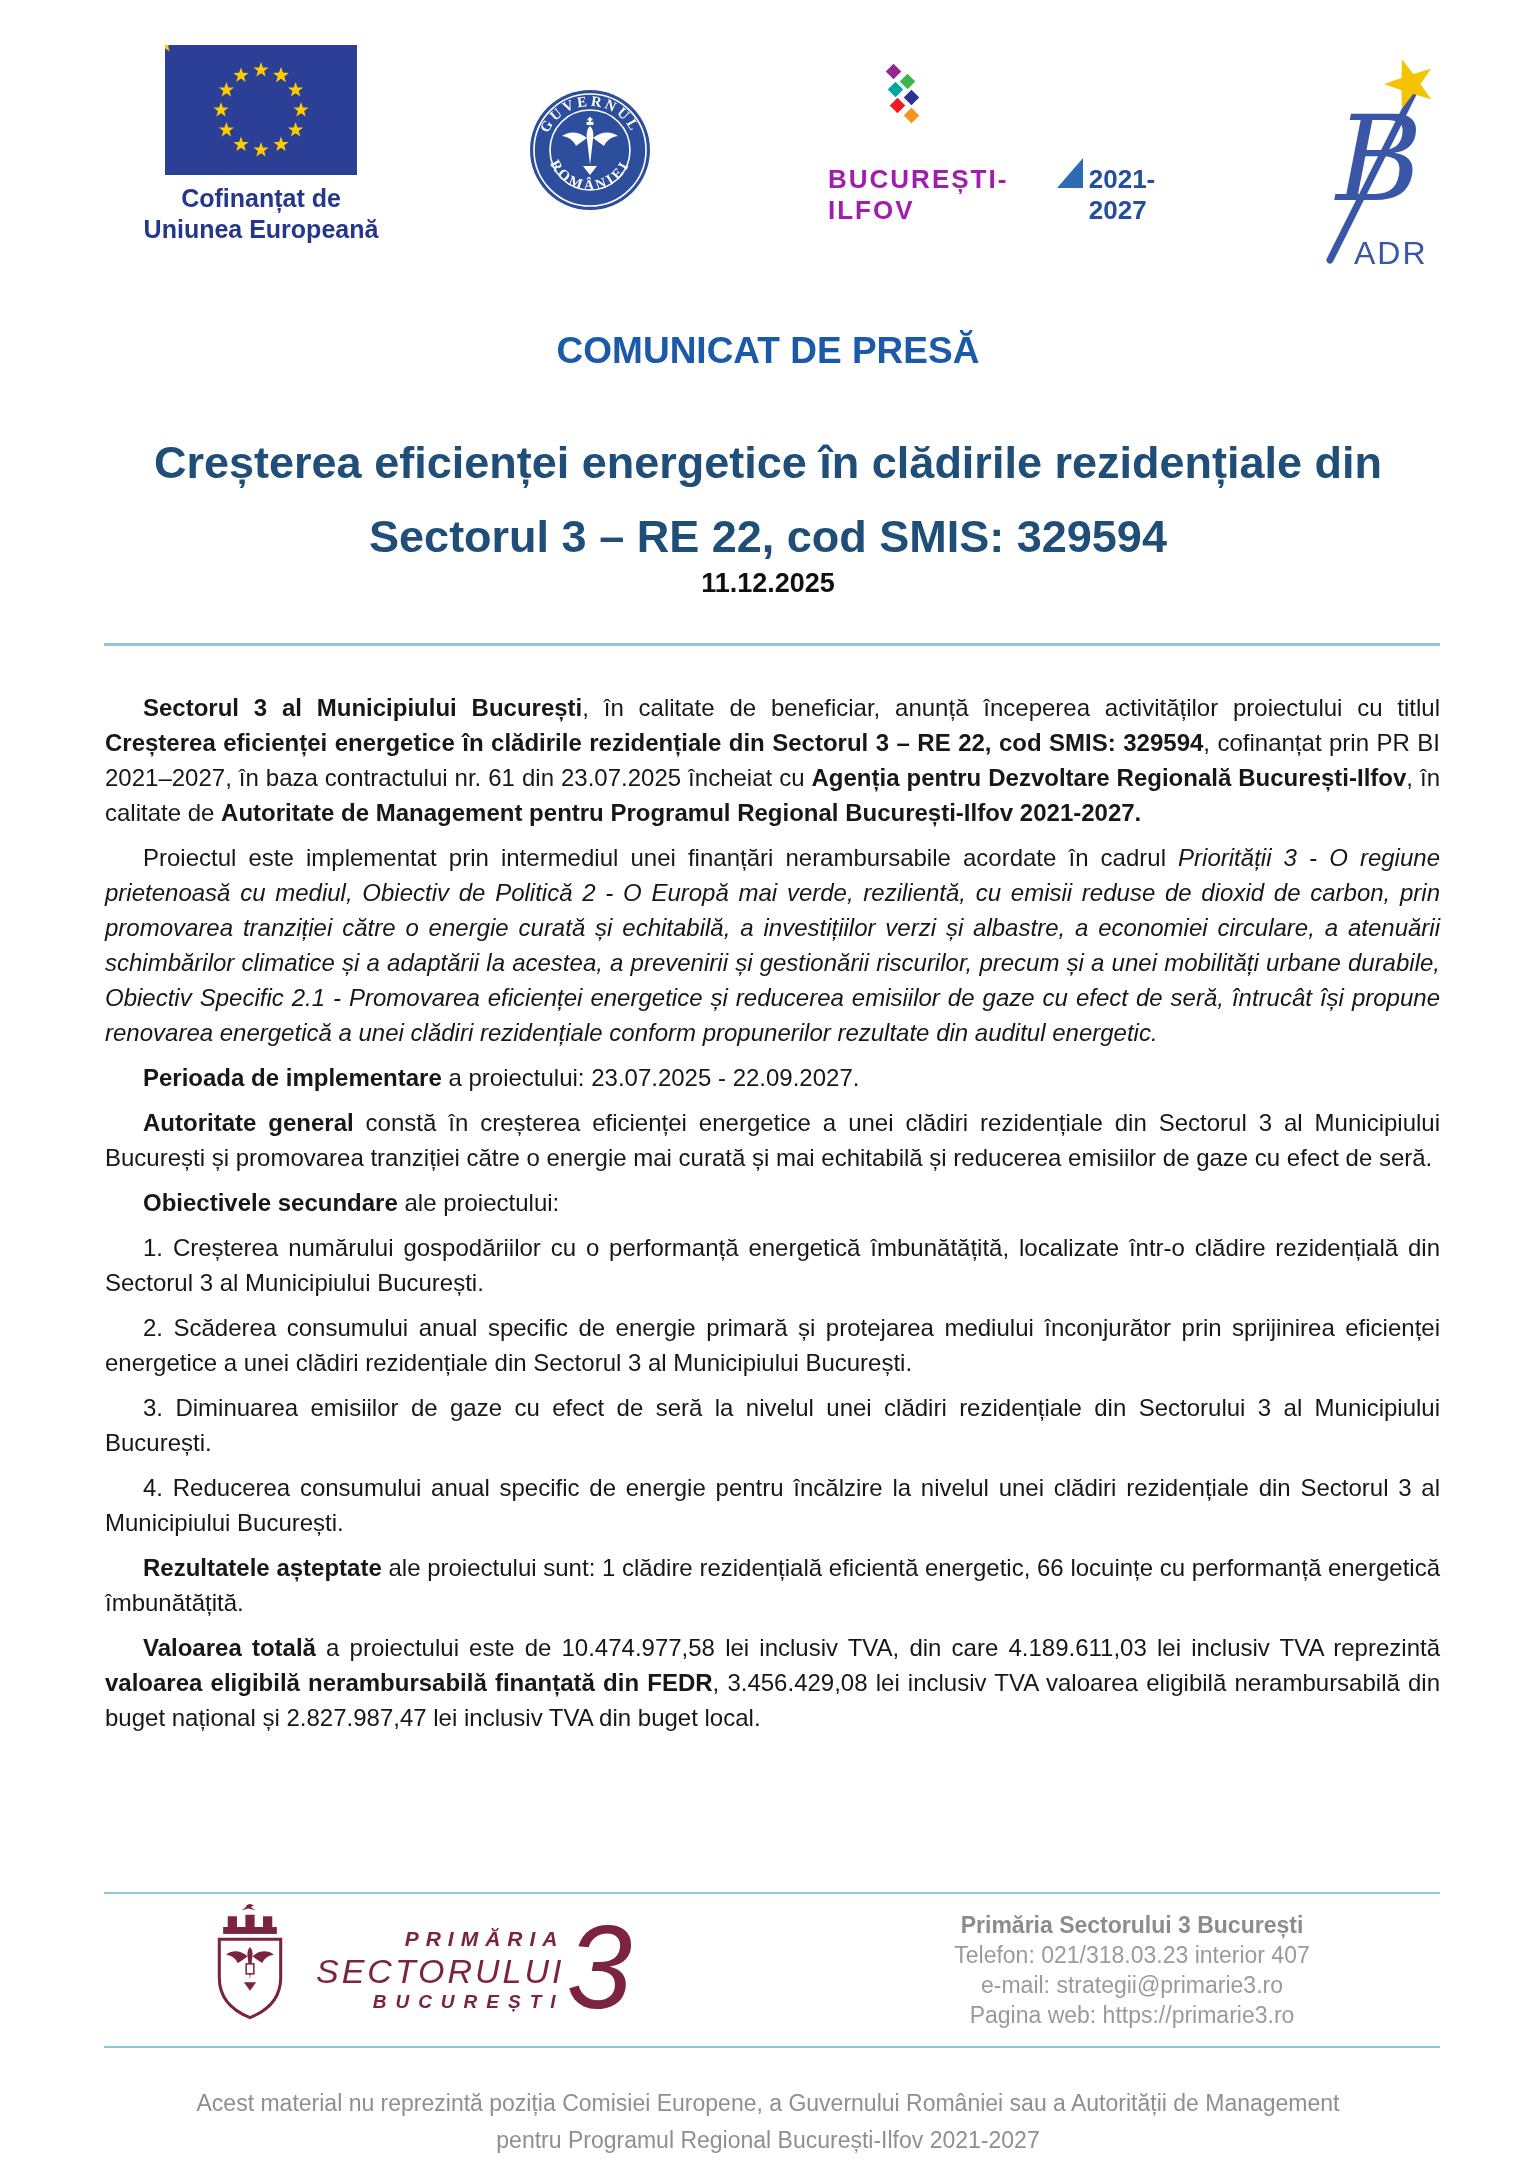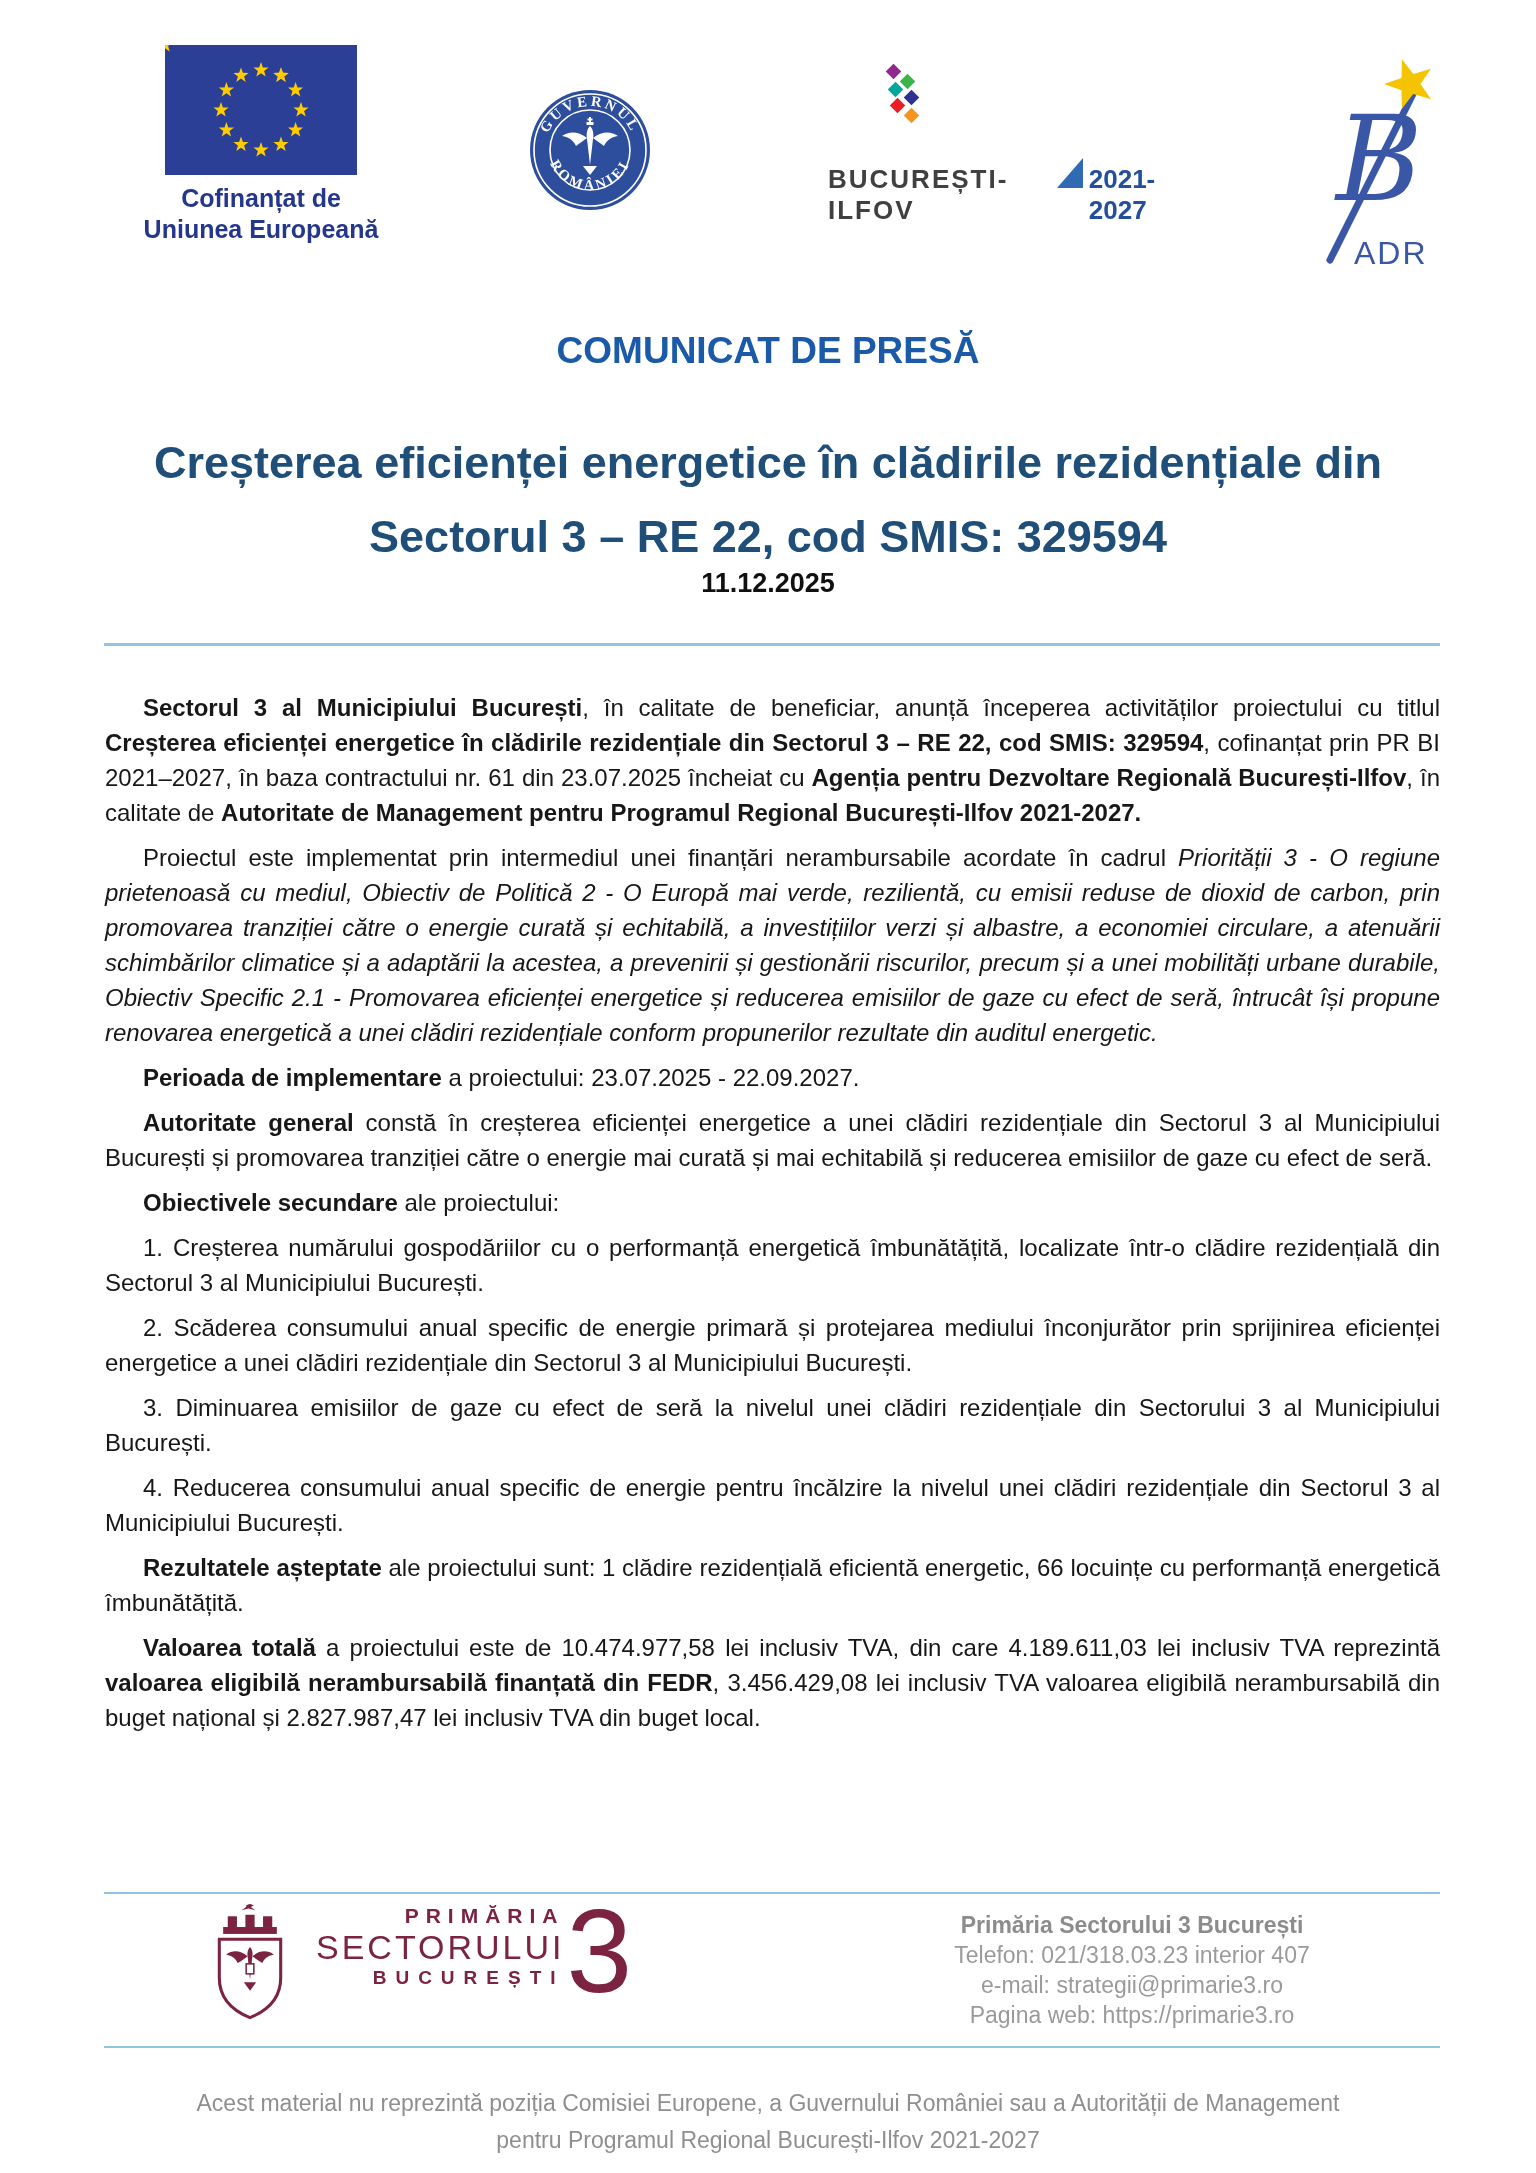--- a/index.html
+++ b/index.html
@@ -16,21 +16,21 @@
   .regio{position:absolute;left:828px;top:72px;width:372px;}
   .regio-row{display:flex;align-items:flex-end;}
   .regio-word{font-size:96px;font-weight:bold;color:#2F6BB3;letter-spacing:-3px;line-height:0.8;}
   .regio-o{position:relative;display:inline-block;width:74px;height:74px;margin-left:2px;margin-bottom:2px;}
   .regio-o .ring{width:74px;height:74px;border-radius:50%;
     background:conic-gradient(#2e3192 0 8%, #00a79d 8% 22%, #39b54a 22% 34%, #8dc63f 34% 40%,
       #ffffff 40% 46%, #fbb040 46% 54%, #f7941d 54% 62%, #ed1c24 62% 80%, #92278f 80% 92%, #2e3192 92% 100%);}
   .regio-o .hole{position:absolute;left:19px;top:19px;width:36px;height:36px;border-radius:50%;background:#ffffff;}
   .regio-o .dm{position:absolute;width:11px;height:11px;transform:rotate(45deg);}
   .regio-sub{display:flex;justify-content:space-between;align-items:baseline;margin-top:10px;}
-  .regio-region{color:#404040;font-weight:bold;font-size:26px;letter-spacing:2px;}
+  .regio-region{color:#a21caf;font-weight:bold;font-size:26px;letter-spacing:2px;}
   .regio-swoosh{width:0;height:0;border-left:26px solid transparent;border-bottom:30px solid #2F6BB3;margin:0 6px -2px -10px;}
   .regio-period{color:#234F9B;font-weight:bold;font-size:26px;}
 
   .adr-logo{position:absolute;left:1292px;top:42px;}
 
   
   .kicker{position:absolute;top:330px;left:0;width:100%;text-align:center;
     color:#1A5AA8;font-weight:bold;font-size:37px;}
   .main-title{position:absolute;top:396px;left:95px;right:95px;text-align:center;
     color:#1F4E79;font-weight:bold;font-size:45px;line-height:74px;}
@@ -42,21 +42,21 @@
   .body-text{position:absolute;top:690px;left:105px;right:96px;
     color:#171717;font-size:24px;line-height:35px;text-align:justify;}
   .body-text p{margin:0 0 10px 0;text-indent:38px;}
   .body-text b{font-weight:bold;}
   .body-text i{font-style:italic;}
 
   
   .footer{position:absolute;top:1892px;left:104px;right:96px;height:152px;
     border-top:2px solid #8FC5DD;border-bottom:2px solid #8FC5DD;
     display:flex;align-items:center;}
-  .footer-logo{margin-left:96px;display:flex;align-items:flex-start;}
+  .footer-logo{margin-left:96px;display:flex;align-items:center;font-style:italic;}
   .fl-text{margin-left:16px;text-align:right;color:#7B2340;line-height:1.15;}
   .fl-1{font-size:21px;letter-spacing:7px;font-weight:bold;}
   .fl-2{font-size:34px;letter-spacing:3px;}
   .fl-3{font-size:19px;letter-spacing:9px;font-weight:bold;}
   .fl-3num{font-size:118px;color:#7B2340;line-height:0.9;margin-left:2px;margin-top:-6px;}
   .contact{margin-left:auto;margin-right:28px;width:560px;text-align:center;
     color:#9A9A9A;font-size:23px;line-height:30px;}
   .contact .name{font-weight:bold;color:#8C8C8C;}
 
   .disclaimer{position:absolute;top:2085px;left:168px;right:168px;text-align:center;

